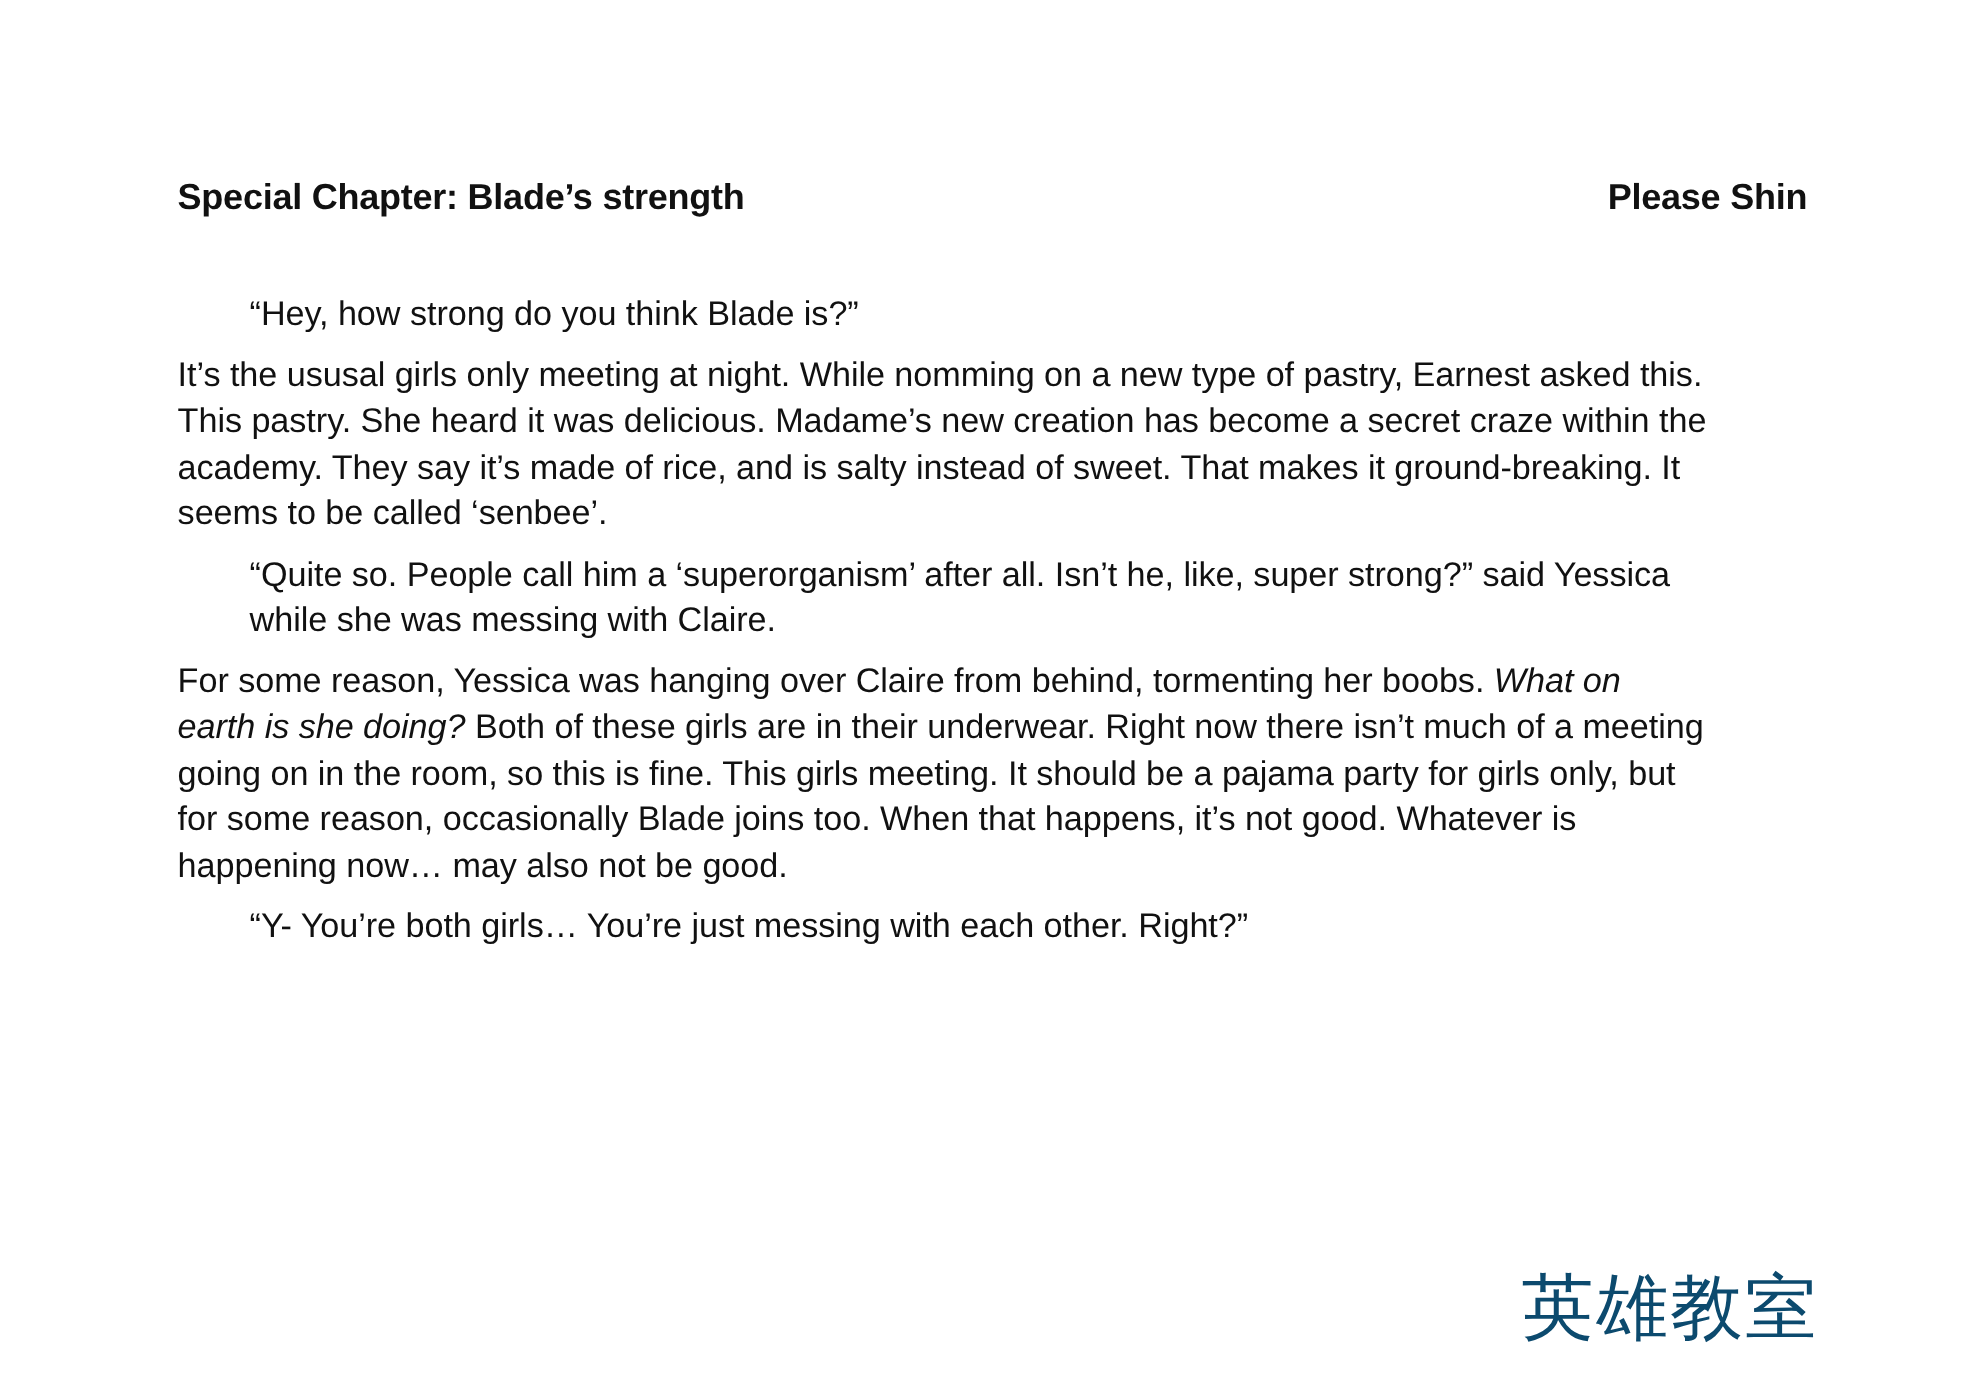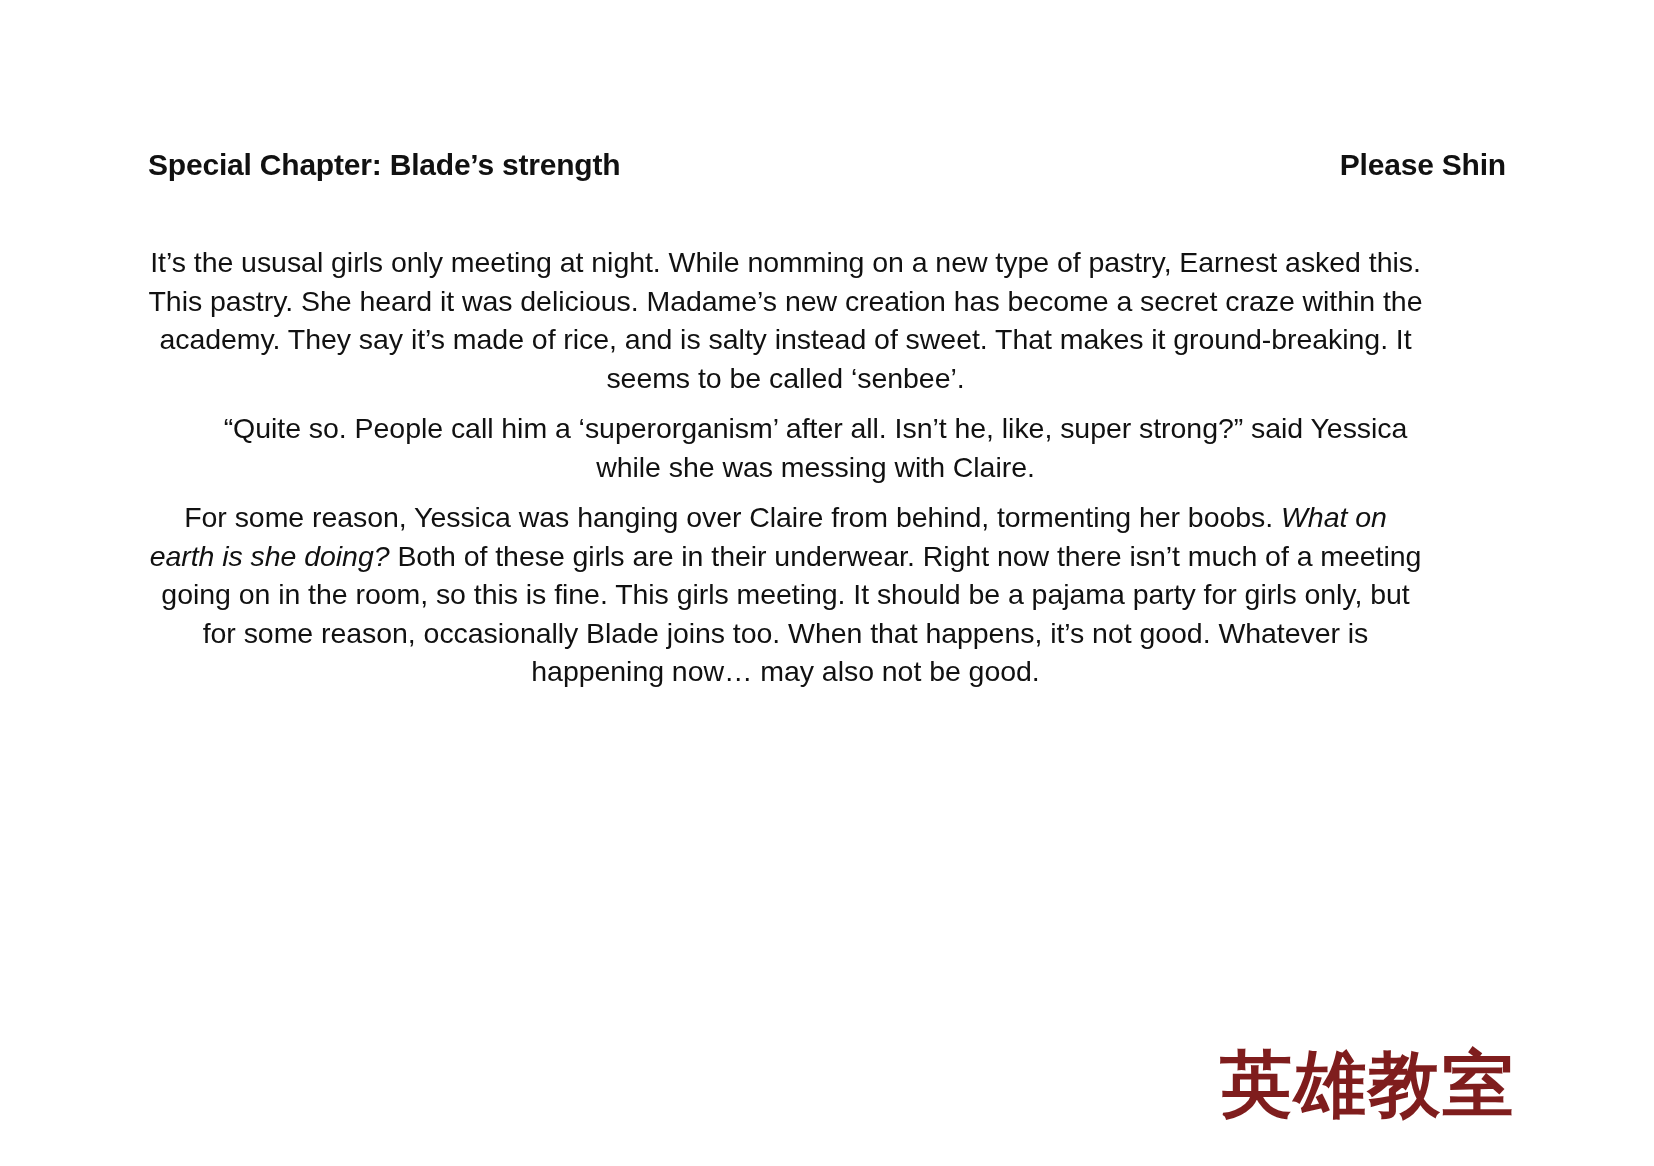--- a/index.html
+++ b/index.html
@@ -14,21 +14,20 @@
     color: #111111;
     overflow: hidden;
     position: relative;
   }
   .page {
     position: relative;
     width: 1654px;
     height: 1166px;
     box-sizing: border-box;
     padding: 0;
-    text-align: center;
   }
   .header {
     position: absolute;
     top: 148px;
     left: 148px;
     right: 148px;
     display: flex;
     justify-content: space-between;
     align-items: baseline;
   }
@@ -61,47 +60,49 @@
     margin-left: 0;
   }
   .ital {
     font-style: italic;
   }
   .logo {
     position: absolute;
     right: 138px;
     bottom: 46px;
     font-family: "DejaVu Sans", sans-serif;
-    font-size: 72px;
-    font-weight: bold;
+    font-size: 60px;
+    font-weight: normal;
     letter-spacing: 2px;
-    color: #7f1d1d;
+    color: #0c4a6e;
     line-height: 1;
     white-space: nowrap;
   }
 </style>
 </head>
 <body>
 
 <div class="page">
 
   <div class="header">
     <div class="chapter-title">Special Chapter: Blade’s strength</div>
     <div class="author">Please Shin</div>
   </div>
 
   <div class="body-text">
 
+    <p class="dialogue">“Hey, how strong do you think Blade is?”</p>
 
     <p class="flush">It’s the ususal girls only meeting at night. While nomming on a new type of pastry, Earnest asked this. This pastry. She heard it was delicious. Madame’s new creation has become a secret craze within the academy. They say it’s made of rice, and is salty instead of sweet. That makes it ground-breaking. It seems to be called ‘senbee’.</p>
 
     <p class="dialogue">“Quite so. People call him a ‘superorganism’ after all. Isn’t he, like, super strong?” said Yessica while she was messing with Claire.</p>
 
     <p class="flush"><span>For some reason, Yessica was hanging over Claire from behind, tormenting her boobs. </span><span class="ital">What on earth is she doing?</span><span> Both of these girls are in their underwear. Right now there isn’t much of a meeting going on in the room, so this is fine. This girls meeting. It should be a pajama party for girls only, but for some reason, occasionally Blade joins too. When that happens, it’s not good. Whatever is happening now… may also not be good.</span></p>
 
 
 
+    <p class="dialogue">“Y- You’re both girls… You’re just messing with each other. Right?”</p>
 
   </div>
 
   <div class="logo">英雄教室</div>
 
 </div>
 
 </body></html>

